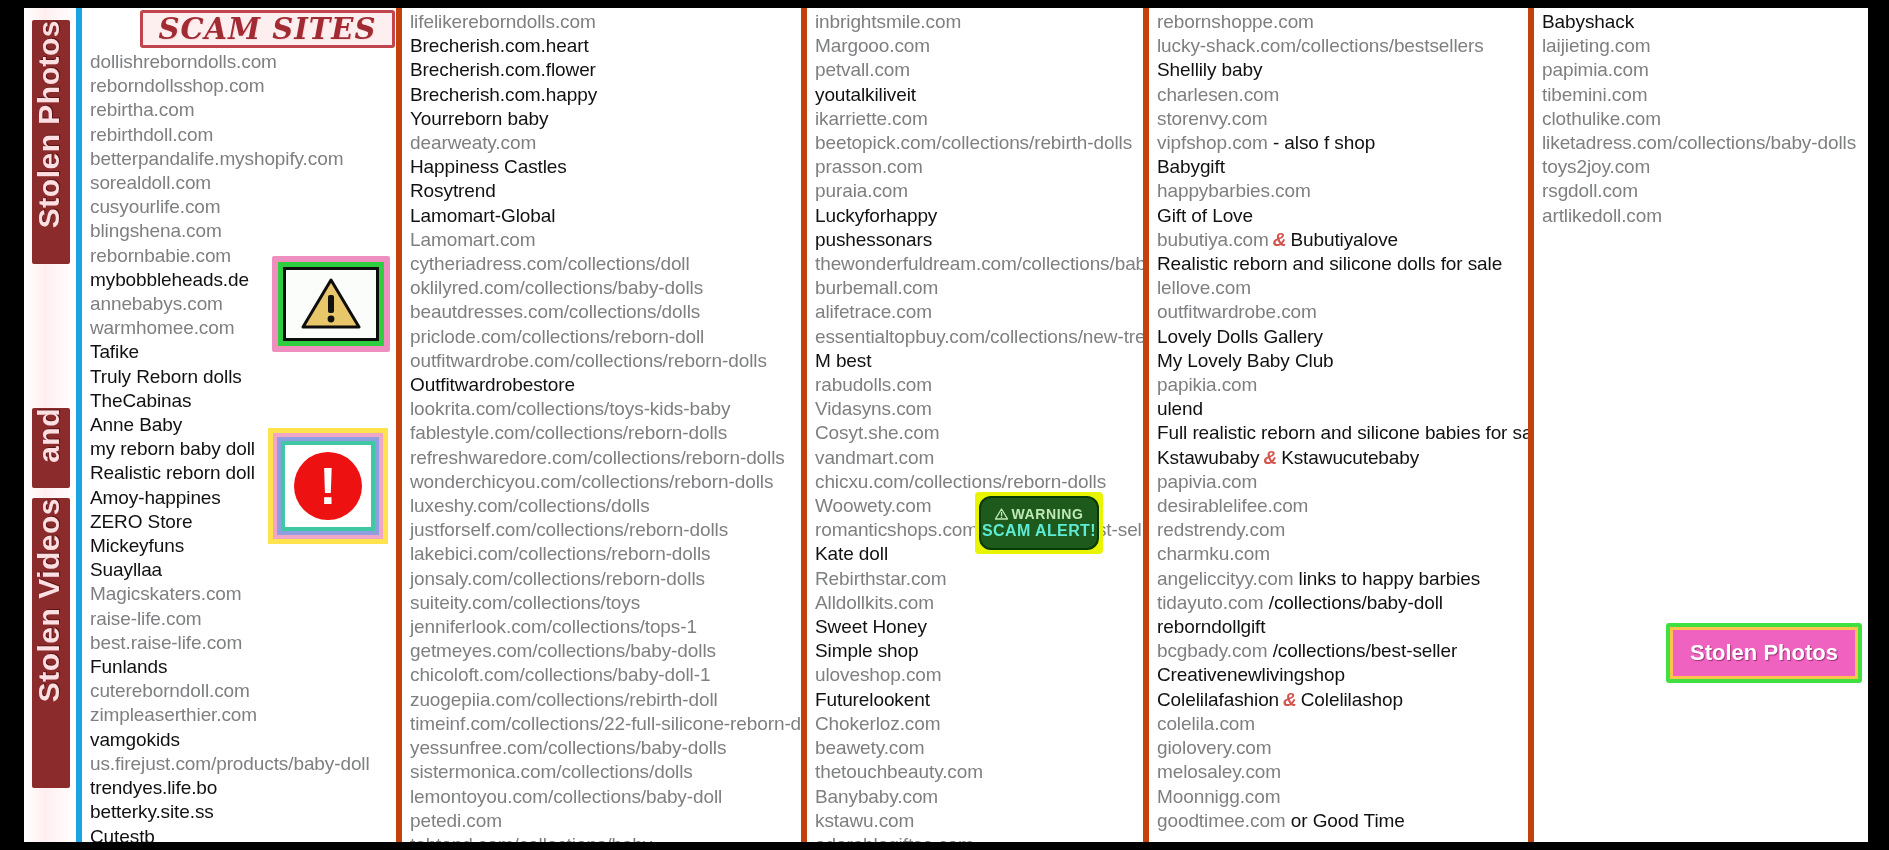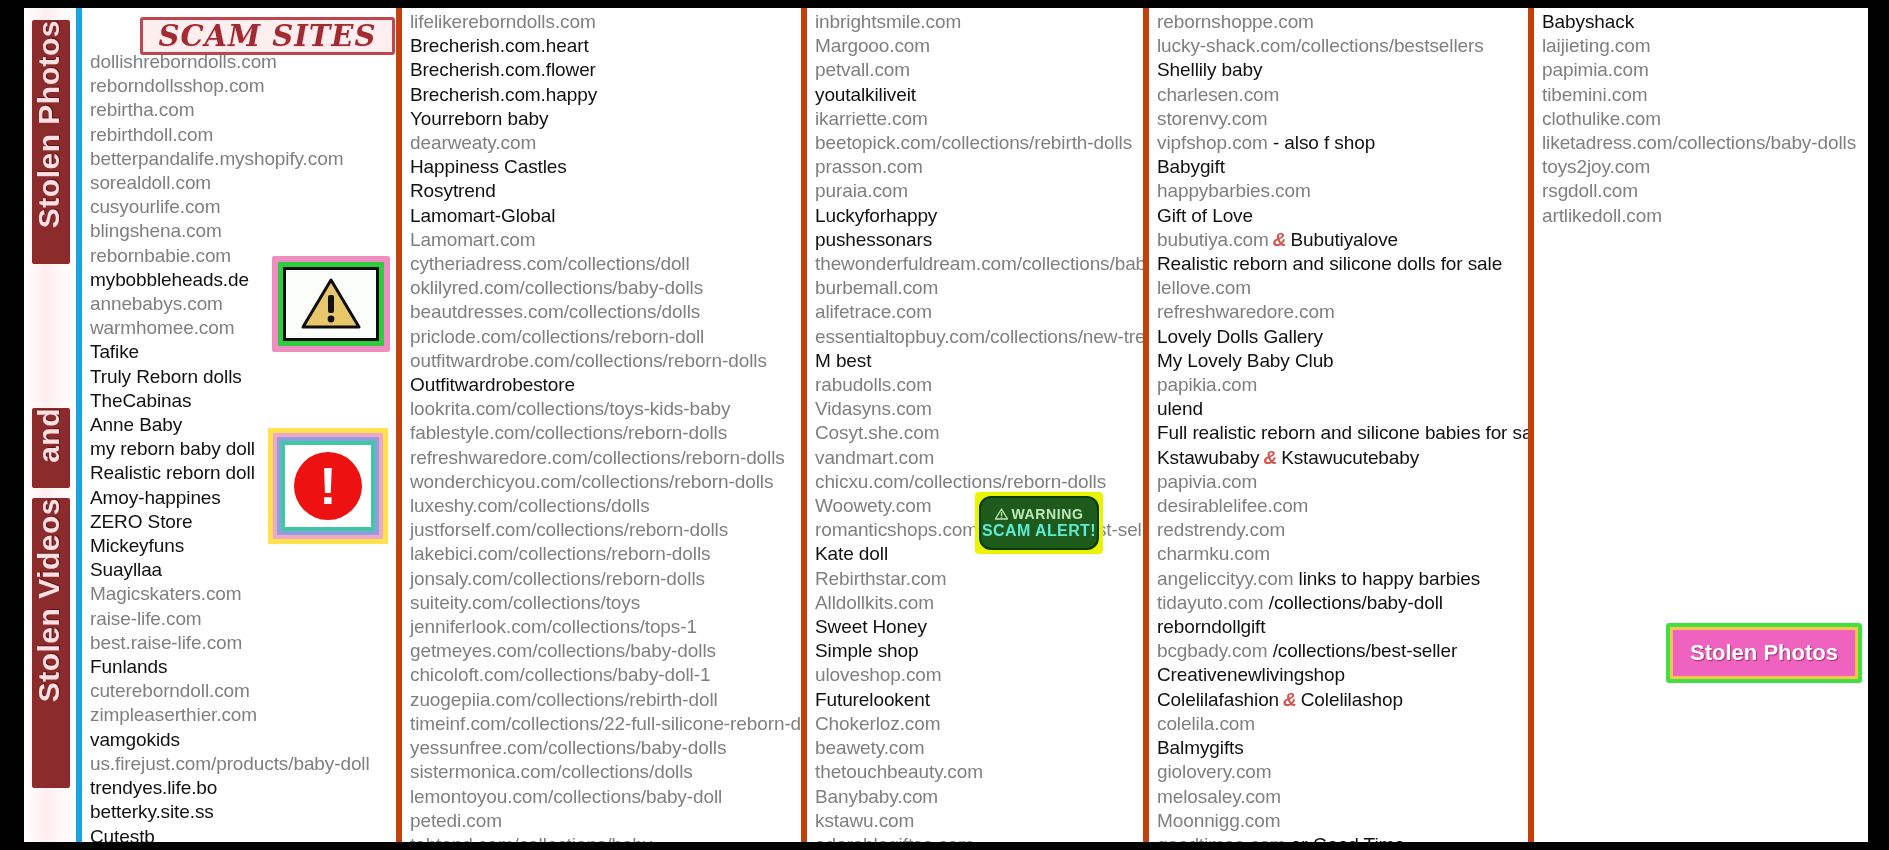--- a/index.html
+++ b/index.html
@@ -88,21 +88,21 @@
     color: #d4554f;
     font-weight: bold;
     font-style: italic;
     padding: 0 4px;
   }
   .item .plain { color: #111111; }
 
   
   .scam-header {
     position: absolute;
-    left: 58px; top: 9px;
+    left: 58px; top: 2px;
     width: 255px; height: 38px;
     background: #fdeff0;
     border: 3px solid #c0454f;
     border-radius: 3px;
     display: flex;
     align-items: center;
     justify-content: center;
     z-index: 5;
   }
   .scam-header span {
@@ -396,39 +396,38 @@
             <div class="item dark"><span>Shellily baby</span></div>
             <div class="item"><span>charlesen.com</span></div>
             <div class="item"><span>storenvy.com</span></div>
             <div class="item"><span>vipfshop.com</span><span class="plain"> - also f shop</span></div>
             <div class="item dark"><span>Babygift</span></div>
             <div class="item"><span>happybarbies.com</span></div>
             <div class="item dark"><span>Gift of Love</span></div>
             <div class="item"><span>bubutiya.com</span><span class="amp">&amp;</span><span class="plain">Bubutiyalove</span></div>
             <div class="item dark"><span>Realistic reborn and silicone dolls for sale</span></div>
             <div class="item"><span>lellove.com</span></div>
-            <div class="item"><span>refreshwaredore.com</span></div>
+            <div class="item"><span>outfitwardrobe.com</span></div>
             <div class="item dark"><span>Lovely Dolls Gallery</span></div>
             <div class="item dark"><span>My Lovely Baby Club</span></div>
             <div class="item"><span>papikia.com</span></div>
             <div class="item dark"><span>ulend</span></div>
             <div class="item dark"><span>Full realistic reborn and silicone babies for sale</span></div>
             <div class="item dark"><span>Kstawubaby</span><span class="amp">&amp;</span><span class="plain">Kstawucutebaby</span></div>
             <div class="item"><span>papivia.com</span></div>
             <div class="item"><span>desirablelifee.com</span></div>
             <div class="item"><span>redstrendy.com</span></div>
             <div class="item"><span>charmku.com</span></div>
             <div class="item"><span>angeliccityy.com</span><span class="plain"> links to happy barbies</span></div>
             <div class="item"><span>tidayuto.com</span><span class="plain"> /collections/baby-doll</span></div>
             <div class="item dark"><span>reborndollgift</span></div>
             <div class="item"><span>bcgbady.com</span><span class="plain"> /collections/best-seller</span></div>
             <div class="item dark"><span>Creativenewlivingshop</span></div>
             <div class="item dark"><span>Colelilafashion</span><span class="amp">&amp;</span><span class="plain">Colelilashop</span></div>
             <div class="item"><span>colelila.com</span></div>
-            <div class="item dark"><span> Balmygifts</span></div>
             <div class="item"><span>giolovery.com</span></div>
             <div class="item"><span>melosaley.com</span></div>
             <div class="item"><span>Moonnigg.com</span></div>
             <div class="item"><span>goodtimee.com</span><span class="plain"> or Good Time</span></div>
           </div>
       </div>
 
       <div class="col col5">
         <div class="list">
             <div class="item dark"><span>Babyshack</span></div>

